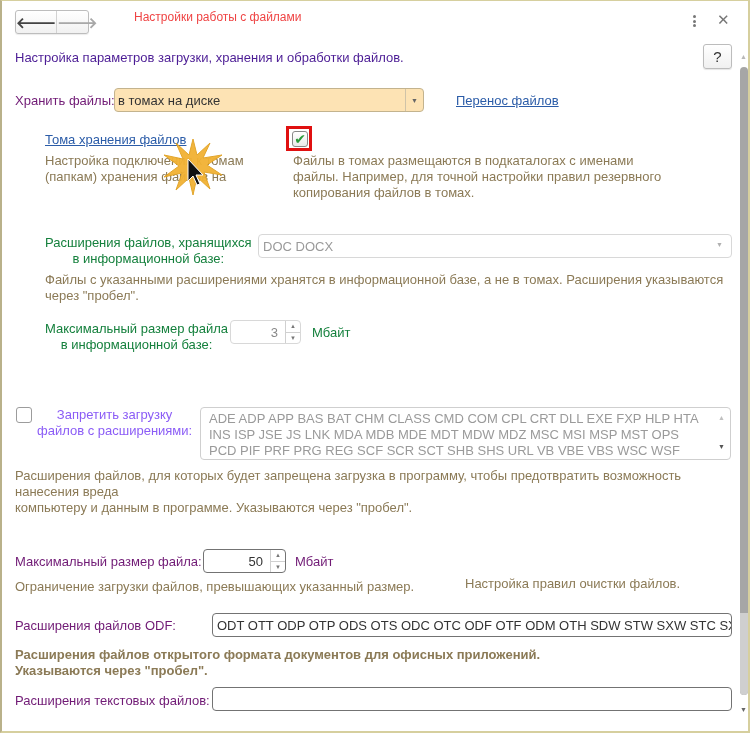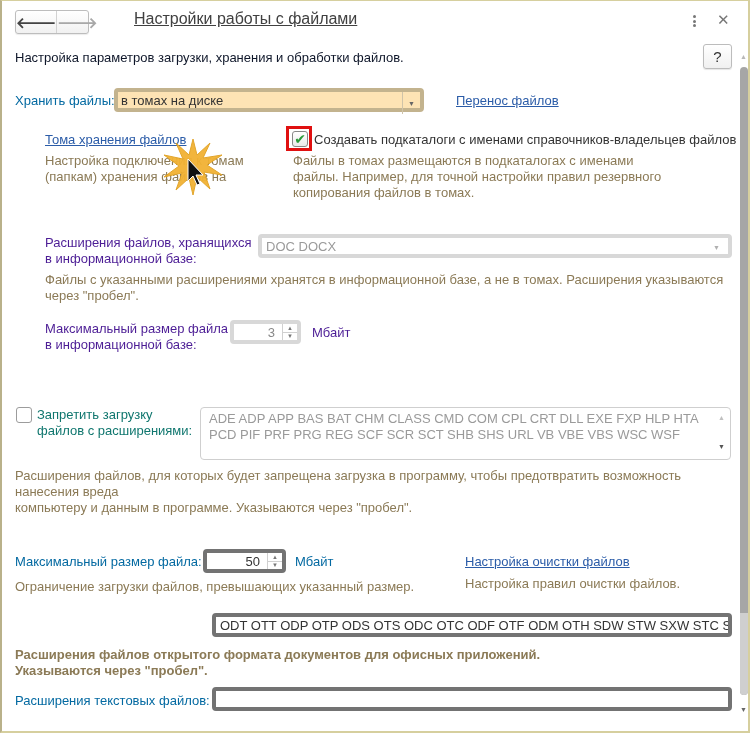--- a/index.html
+++ b/index.html
@@ -4,35 +4,35 @@
   <style>
     * { box-sizing: border-box; margin: 0; padding: 0; }
     html, body { width: 750px; height: 733px; overflow: hidden; background: #ffffff; }
     body { font-family: "Liberation Sans", "DejaVu Sans", sans-serif; font-size: 13px; color: #4d4d4d; position: relative; }
     .frame { position: absolute; left: 0; top: 0; width: 750px; height: 733px; border-left: 2px solid #b9b18a; border-right: 2px solid #d6cf9e; border-bottom: 2px solid #d6cf9e; border-top: 1px solid #d6cf9e; background: #fff; }
     .abs { position: absolute; }
     .nav-group { left: 13px; top: 9px; width: 74px; height: 24px; border: 1px solid #bdbdbd; border-radius: 3px; background: linear-gradient(#ffffff, #f1f1f1); display: flex; box-shadow: 0 1px 1px rgba(0,0,0,0.08); }
     .nav-btn { flex: 1; display: flex; align-items: center; justify-content: center; font-size: 15px; font-weight: bold; cursor: pointer; }
     .nav-btn.back { color: #444; border-right: 1px solid #d2d2d2; }
     .nav-btn.fwd { color: #a8a8a8; }
-    .title { left: 132px; top: 9px; font-size: 16px; color: #404040; text-decoration: underline; }
+    .title { left: 132px; top: 9px; font-size: 12px; color: #ef4444; }
     .more-icon { left: 688px; top: 12px; width: 8px; height: 16px; display: flex; flex-direction: column; align-items: center; justify-content: space-between; padding: 2px 0; }
     .more-icon span { width: 3px; height: 3px; background: #777; border-radius: 50%; display: block; }
     .close-icon { left: 715px; top: 10px; font-size: 15px; color: #777; }
     .help-btn { left: 701px; top: 43px; width: 29px; height: 25px; border: 1px solid #bcbcbc; border-radius: 3px; background: linear-gradient(#fff, #f0f0f0); display: flex; align-items: center; justify-content: center; font-size: 15px; color: #333; box-shadow: 0 1px 1px rgba(0,0,0,0.1); }
     .scroll-up { left: 738px; top: 52px; font-size: 7px; color: #b8b8b8; }
     .scroll-down { left: 738px; top: 705px; font-size: 7px; color: #666; }
     .scroll-thumb { left: 738px; top: 66px; width: 8px; height: 628px; background: #a6a6a6; border-radius: 4px; }
     .scroll-thumb-light { left: 738px; top: 612px; width: 8px; height: 82px; background: #cfcfcf; border-radius: 0 0 4px 4px; }
-    .intro { left: 13px; top: 49px; color: #0f172a; }
-    .label { color: #0369a1; }
-    .label.disabled { color: #4c1d95; }
+    .intro { left: 13px; top: 49px; color: #4c1d95; }
+    .label { color: #701a75; }
+    .label.disabled { color: #15803d; text-align: center; }
     .hint { color: #8b7a56; line-height: 16px; }
     .link { color: #2b5ca8; text-decoration: underline; cursor: pointer; }
-    .input { border: 4px solid #737373; border-radius: 4px; background: #fff; color: #333; display: flex; align-items: center; padding-left: 4px; }
+    .input { border: 1px solid #737373; border-radius: 4px; background: #fff; color: #333; display: flex; align-items: center; padding-left: 4px; }
     .input.disabled { border-color: #d8d8d8; color: #9a9a9a; }
     .select-store { left: 112px; top: 87px; width: 310px; height: 24px; background: #fde3b4; border-color: #c3b38e; padding-left: 3px; }
     .select-store .drop { position: absolute; right: 0; top: 0; width: 18px; height: 22px; border-left: 1px solid #cfc3a8; display: flex; align-items: center; justify-content: center; font-size: 7px; color: #666; }
     .chk { width: 16px; height: 16px; border: 1px solid #9c9c9c; border-radius: 3px; background: #fff; display: flex; align-items: center; justify-content: center; }
     .chk-highlight { left: 284px; top: 125px; width: 26px; height: 25px; border: 3px solid #e01010; }
     .chk-checked { left: 290px; top: 130px; width: 16px; height: 16px; border-color: #888; background: linear-gradient(#ffffff, #eaeaea); }
     .spin { position: absolute; right: 0; top: 0; width: 15px; height: 100%; border-left: 1px solid #d0d0d0; display: flex; flex-direction: column; }
     .spin span { flex: 1; display: flex; align-items: center; justify-content: center; font-size: 6px; color: #777; }
     .spin span:first-child { border-bottom: 1px solid #d0d0d0; }
     .textarea { left: 198px; top: 406px; width: 531px; height: 53px; border: 1px solid #cfcfcf; border-radius: 4px; background: #fff; color: #9a9a9a; font-size: 13px; line-height: 16px; padding: 3px 24px 0 8px; overflow: hidden; }
@@ -85,21 +85,20 @@
 
   <svg class="abs cursor-burst" viewBox="0 0 62 60">
     <polygon points="31,2 35,18 48,6 41,21 60,18 45,28 60,38 42,35 48,52 35,40 31,58 27,41 14,53 20,36 2,40 17,29 2,18 21,22 14,6 27,18" fill="#f2b233" stroke="#e0a020" stroke-width="1" opacity="0.95"></polygon>
     <polygon points="26,22 26,44 31,39 35,48 38,47 34,38 41,38" fill="#111" stroke="#fff" stroke-width="1"></polygon>
   </svg>
 
   <div class="abs chk-highlight"></div>
   <div class="abs chk chk-checked">
     <span style="color:#2a9a3a; font-size:14px; font-weight:bold; line-height:1;">✔</span>
   </div>
-  <div class="abs label" style="left:312px; top:131px; color:#333;">Создавать подкаталоги с именами справочников-владельцев файлов</div>
   <div class="abs hint" style="left:291px; top:152px; width:420px;">
     <div>Файлы в томах размещаются в подкаталогах с именами</div>
     <div>файлы. Например, для точной настройки правил резервного</div>
     <div>копирования файлов в томах.</div>
   </div>
 
   <div class="abs label disabled" style="left:43px; top:234px; line-height:16px;">
     <div>Расширения файлов, хранящихся</div>
     <div>в информационной базе:</div>
   </div>
@@ -121,26 +120,27 @@
     <div class="spin">
       <span>▲</span>
       <span>▼</span>
     </div>
   </div>
   <div class="abs label disabled" style="left:310px; top:324px;">Мбайт</div>
   <div class="abs hint" style="left:43px; top:357px; width:690px;">
   </div>
 
   <div class="abs chk" style="left:14px; top:406px;"></div>
-  <div class="abs label" style="left:35px; top:406px; line-height:16px; color:#0f766e;">
+  <div class="abs label" style="left:35px; top:406px; line-height:16px; color:#8b5cf6;text-align:center;">
     <div>Запретить загрузку</div>
     <div>файлов с расширениями:</div>
   </div>
   <div class="abs textarea">
     <div>ADE ADP APP BAS BAT CHM CLASS CMD COM CPL CRT DLL EXE FXP HLP HTA</div>
+    <div>INS ISP JSE JS LNK MDA MDB MDE MDT MDW MDZ MSC MSI MSP MST OPS</div>
     <div>PCD PIF PRF PRG REG SCF SCR SCT SHB SHS URL VB VBE VBS WSC WSF</div>
   </div>
   <div class="abs ta-up">▲</div>
   <div class="abs ta-down">▼</div>
   <div class="abs hint" style="left:13px; top:467px; width:720px;">
     <div>Расширения файлов, для которых будет запрещена загрузка в программу, чтобы предотвратить возможность</div>
     <div>нанесения вреда</div>
     <div>компьютеру и данным в программе. Указываются через "пробел".</div>
   </div>
 
@@ -148,23 +148,23 @@
   <div class="abs input" style="left:201px; top:548px; width:83px; height:24px; justify-content:flex-end; padding-right:22px;">
     <span>50</span>
     <div class="spin">
       <span>▲</span>
       <span>▼</span>
     </div>
   </div>
   <div class="abs label" style="left:293px; top:553px;">Мбайт</div>
   <div class="abs hint" style="left:13px; top:578px;">Ограничение загрузки файлов, превышающих указанный размер.</div>
 
-  <div class="abs link" style="left:463px; top:553px;">Настройка очистки файлов</div>
   <div class="abs hint" style="left:463px; top:575px;">Настройка правил очистки файлов.</div>
 
+  <div class="abs label" style="left:13px; top:617px;">Расширения файлов ODF:</div>
   <div class="abs input" style="left:210px; top:612px; width:520px; height:24px; overflow:hidden; white-space:nowrap;">
     <span>ODT OTT ODP OTP ODS OTS ODC OTC ODF OTF ODM OTH SDW STW SXW STC SX</span>
   </div>
   <div class="abs hint" style="left:13px; top:646px; width:700px;font-weight:bold;">
     <div>Расширения файлов открытого формата документов для офисных приложений.</div>
     <div>Указываются через "пробел".</div>
   </div>
 
   <div class="abs label" style="left:13px; top:692px;">Расширения текстовых файлов:</div>
   <div class="abs input" style="left:210px; top:686px; width:520px; height:24px;">

